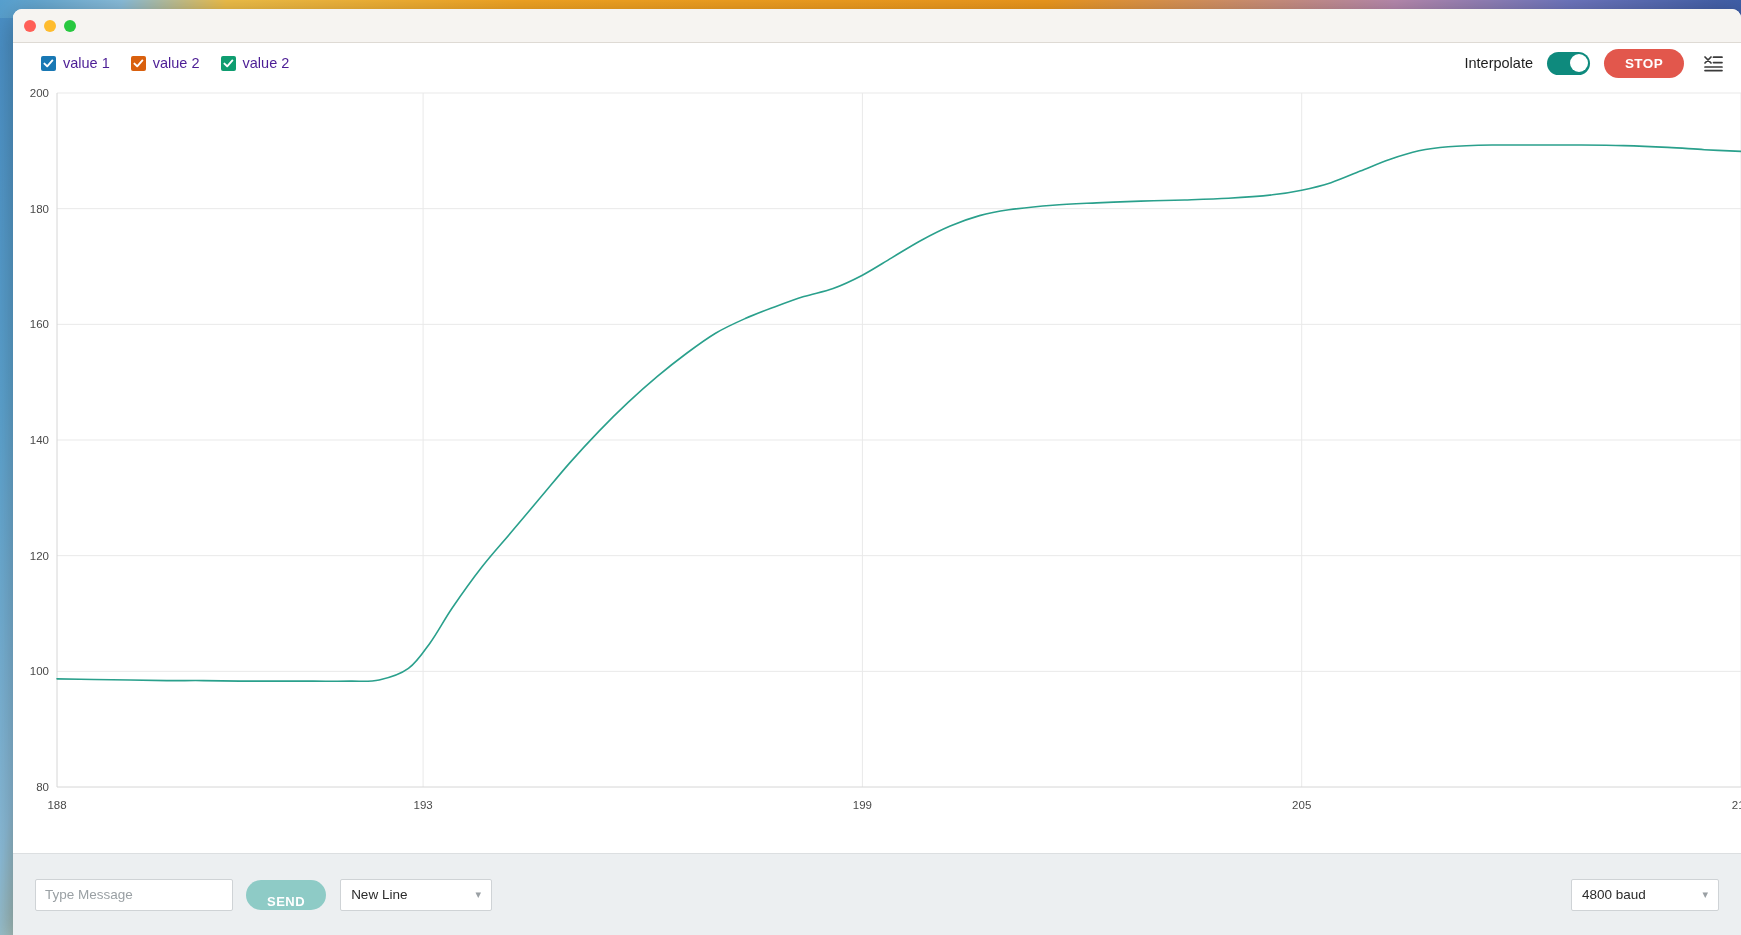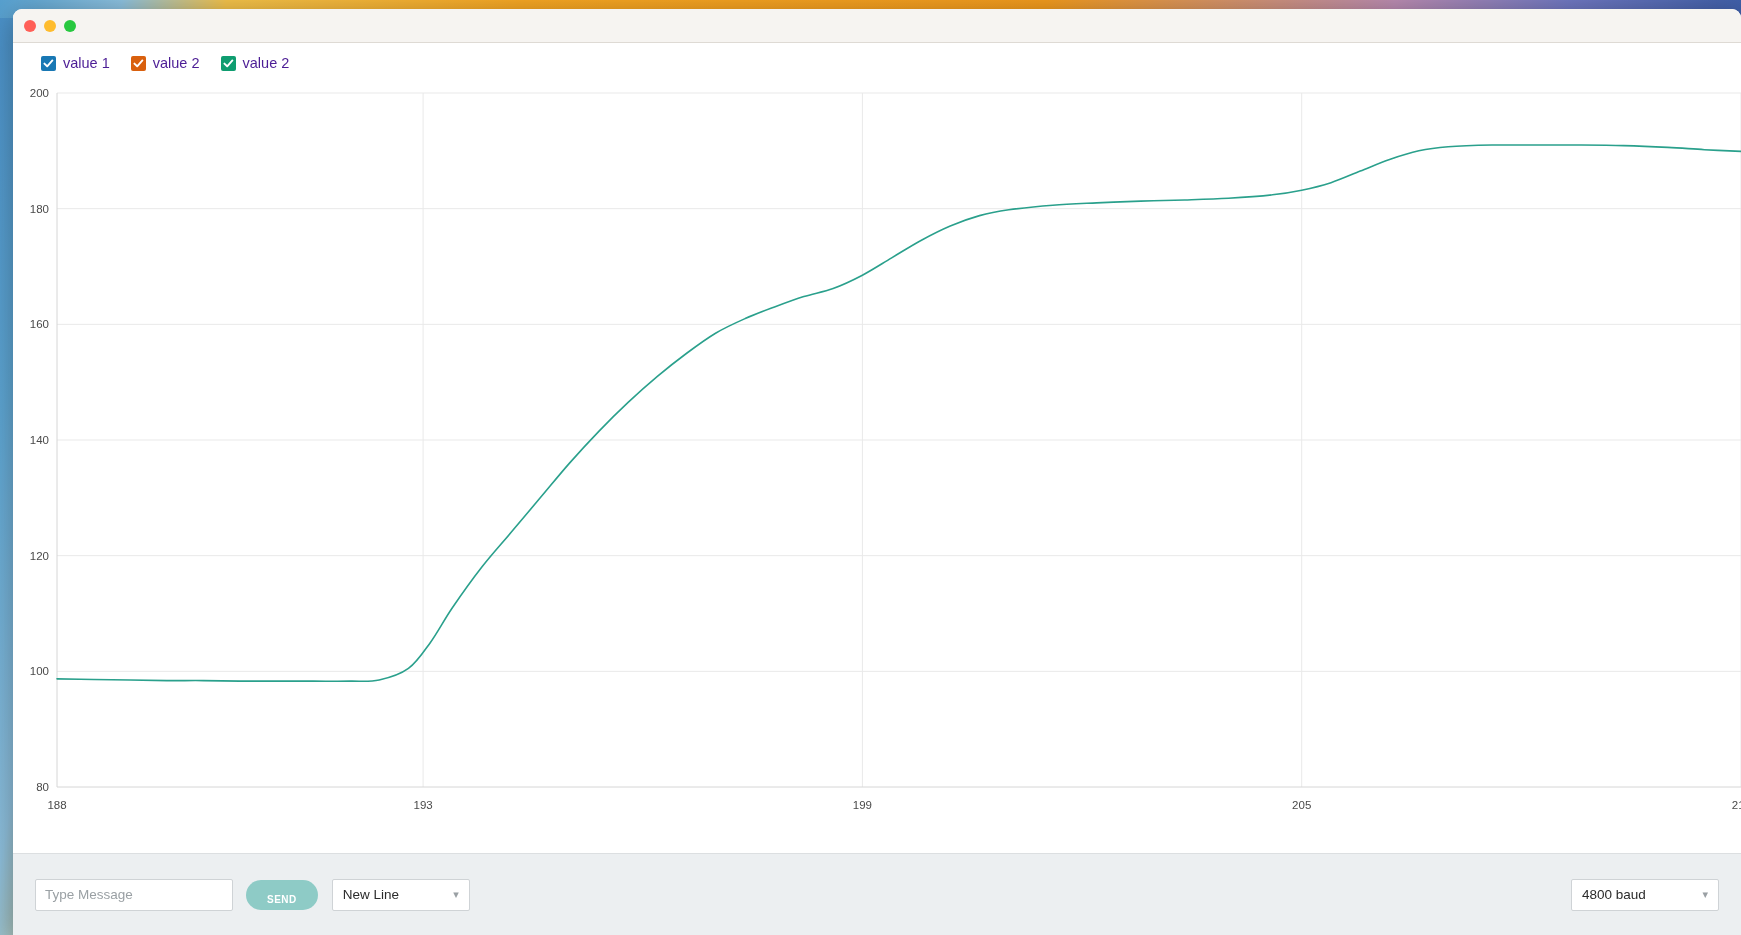--- a/index.html
+++ b/index.html
@@ -211,21 +211,21 @@
   }
   #message-input::placeholder { color: #9aa0a4; }
   #send-button {
     margin-left: 13px;
     background: #8ecbc6;
     color: #ffffff;
     border: none;
     border-radius: 16px;
     height: 30px;
     padding: 14px 21px;
-    font-size: 10px;
+    font-size: 13px;
     font-weight: bold;
     letter-spacing: 0.5px;
     cursor: pointer;
     font-family: "Liberation Sans", sans-serif;
   }
   .select-wrap {
     position: relative;
     display: inline-block;
   }
   .select-box {
@@ -240,21 +240,21 @@
     color: #2b2b2b;
     cursor: pointer;
   }
   .select-box .caret {
     margin-left: auto;
     padding-left: 18px;
     color: #9aa0a4;
     font-size: 11px;
     line-height: 1;
   }
-  #line-ending-select { width: 138px; margin-left: 14px; }
+  #line-ending-select { width: 152px; margin-left: 14px; }
   #baud-select { width: 148px; }
   #bottom-right { margin-left: auto; }
 </style>
 </head>
 <body>
 
 <div id="desktop">
   <div class="bg-chip c4"></div>
   <div class="bg-chip c5"></div>
   <div class="bg-chip c1"></div>
@@ -293,20 +293,36 @@
         <div class="legend-item">
           <span class="legend-box" style="background: rgb(15, 157, 112);">
             <svg width="11" height="11" viewBox="0 0 11 11">
               <path d="M1.4 5.6 L4.2 8.3 L9.4 2.4" stroke="#ffffff" stroke-width="1.9" fill="none" stroke-linecap="round" stroke-linejoin="round"></path>
             </svg>
           </span>
           <span class="legend-label">value 2</span>
         </div>
       </div>
 
+    <div id="toolbar-right">
+      <span id="interpolate-label">Interpolate</span>
+      <div id="interpolate-toggle">
+        <span class="knob"></span>
+      </div>
+      <button id="stop-button">STOP</button>
+      <button id="clear-button">
+        <svg width="19" height="17" viewBox="0 0 19 17" aria-hidden="true">
+          <path d="M1 2 L7 8 M7 2 L1 8" stroke="#3a3a3a" stroke-width="1.7" fill="none" stroke-linecap="round"></path>
+          <line x1="9.5" y1="2.2" x2="18" y2="2.2" stroke="#3a3a3a" stroke-width="1.7" stroke-linecap="round"></line>
+          <line x1="9.5" y1="7.6" x2="18" y2="7.6" stroke="#3a3a3a" stroke-width="1.7" stroke-linecap="round"></line>
+          <line x1="1" y1="12.0" x2="18" y2="12.0" stroke="#3a3a3a" stroke-width="1.7" stroke-linecap="round"></line>
+          <line x1="1" y1="15.6" x2="18" y2="15.6" stroke="#3a3a3a" stroke-width="1.7" stroke-linecap="round"></line>
+        </svg>
+      </button>
+    </div>
   </div>
 
   <div id="chart-area">
     <svg id="chart-svg" width="1728" height="770">
       <g id="grid-layer">
           <line x1="44" y1="588.3333333333334" x2="1728" y2="588.3333333333334" class="grid-line"></line>
           <line x1="44" y1="472.6666666666667" x2="1728" y2="472.6666666666667" class="grid-line"></line>
           <line x1="44" y1="357" x2="1728" y2="357" class="grid-line"></line>
           <line x1="44" y1="241.33333333333337" x2="1728" y2="241.33333333333337" class="grid-line"></line>
           <line x1="44" y1="125.66666666666663" x2="1728" y2="125.66666666666663" class="grid-line"></line>

